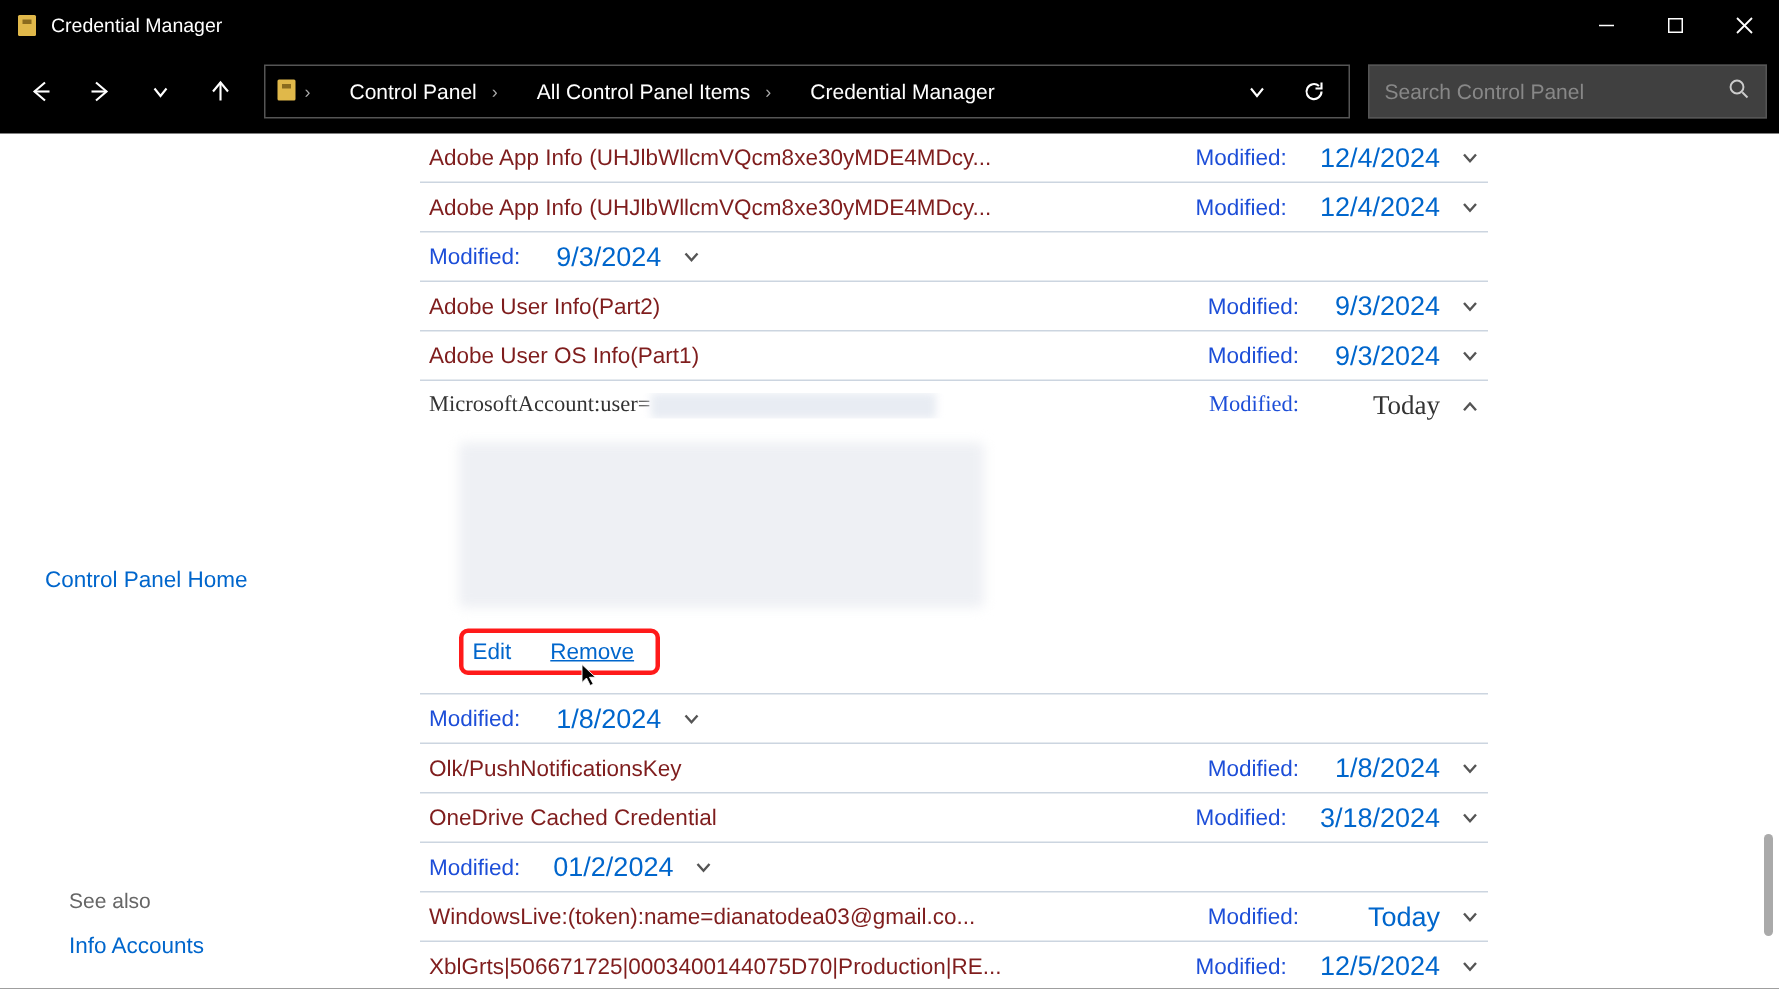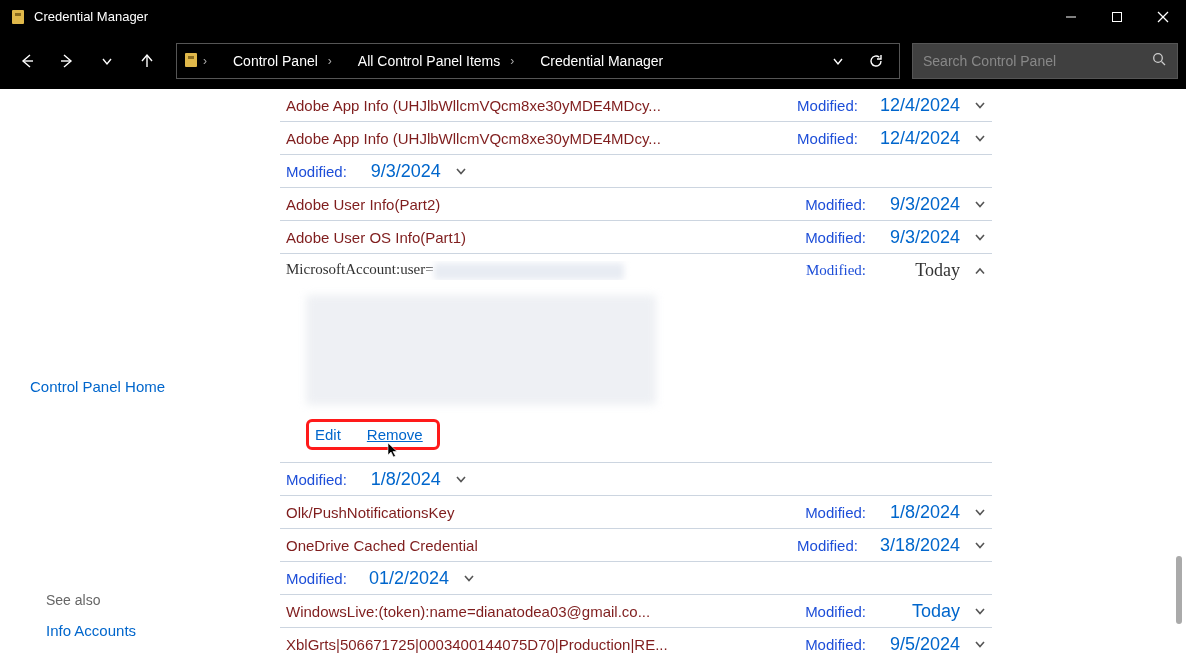--- a/index.html
+++ b/index.html
@@ -392,21 +392,21 @@
           <span class="mod-date">Today</span>
           <span class="chev">
             <svg width="14" height="14" viewBox="0 0 14 14">
               <path d="M3 5 L7 9.5 L11 5" fill="none" stroke="#555" stroke-width="1.6"></path>
             </svg>
           </span>
         </div>
         <div class="row">
           <span class="name">XblGrts|506671725|0003400144075D70|Production|RE...</span>
           <span class="mod-label">Modified:</span>
-          <span class="mod-date">9/5/2024</span>
+          <span class="mod-date">12/5/2024</span>
           <span class="chev">
             <svg width="14" height="14" viewBox="0 0 14 14">
               <path d="M3 5 L7 9.5 L11 5" fill="none" stroke="#555" stroke-width="1.6"></path>
             </svg>
           </span>
         </div>
       </div>
     <div class="scrollbar"></div>
   </div>
 </div>

